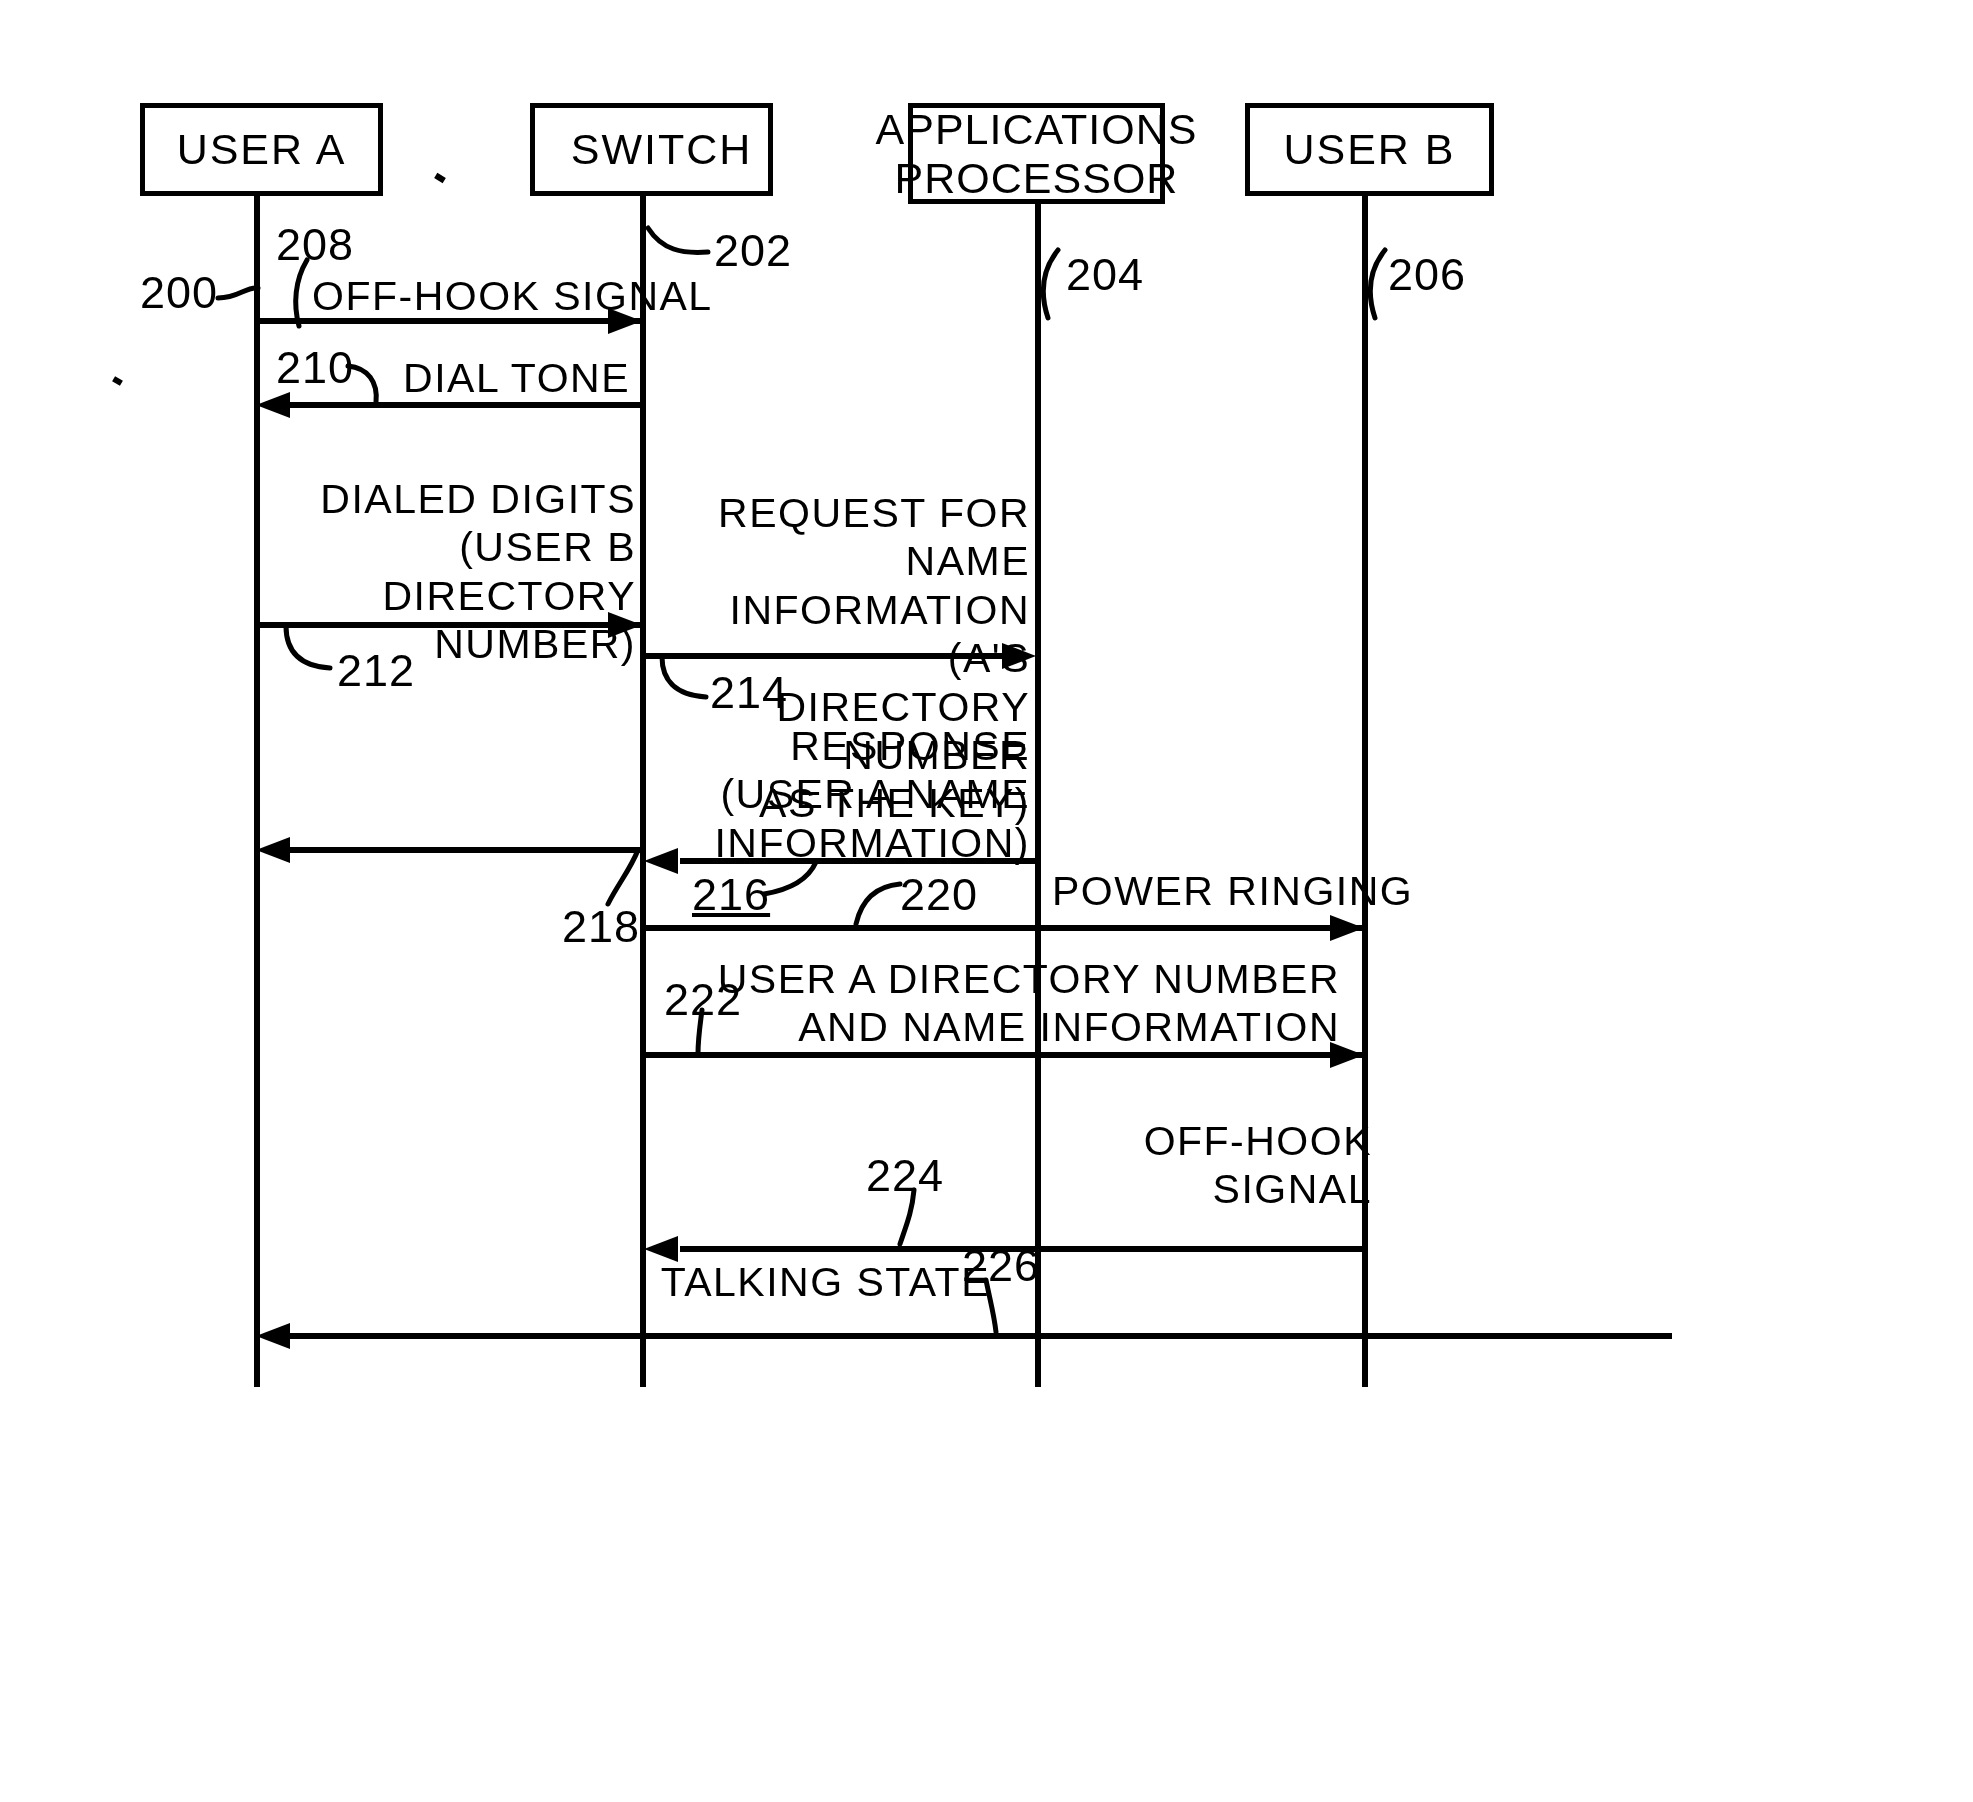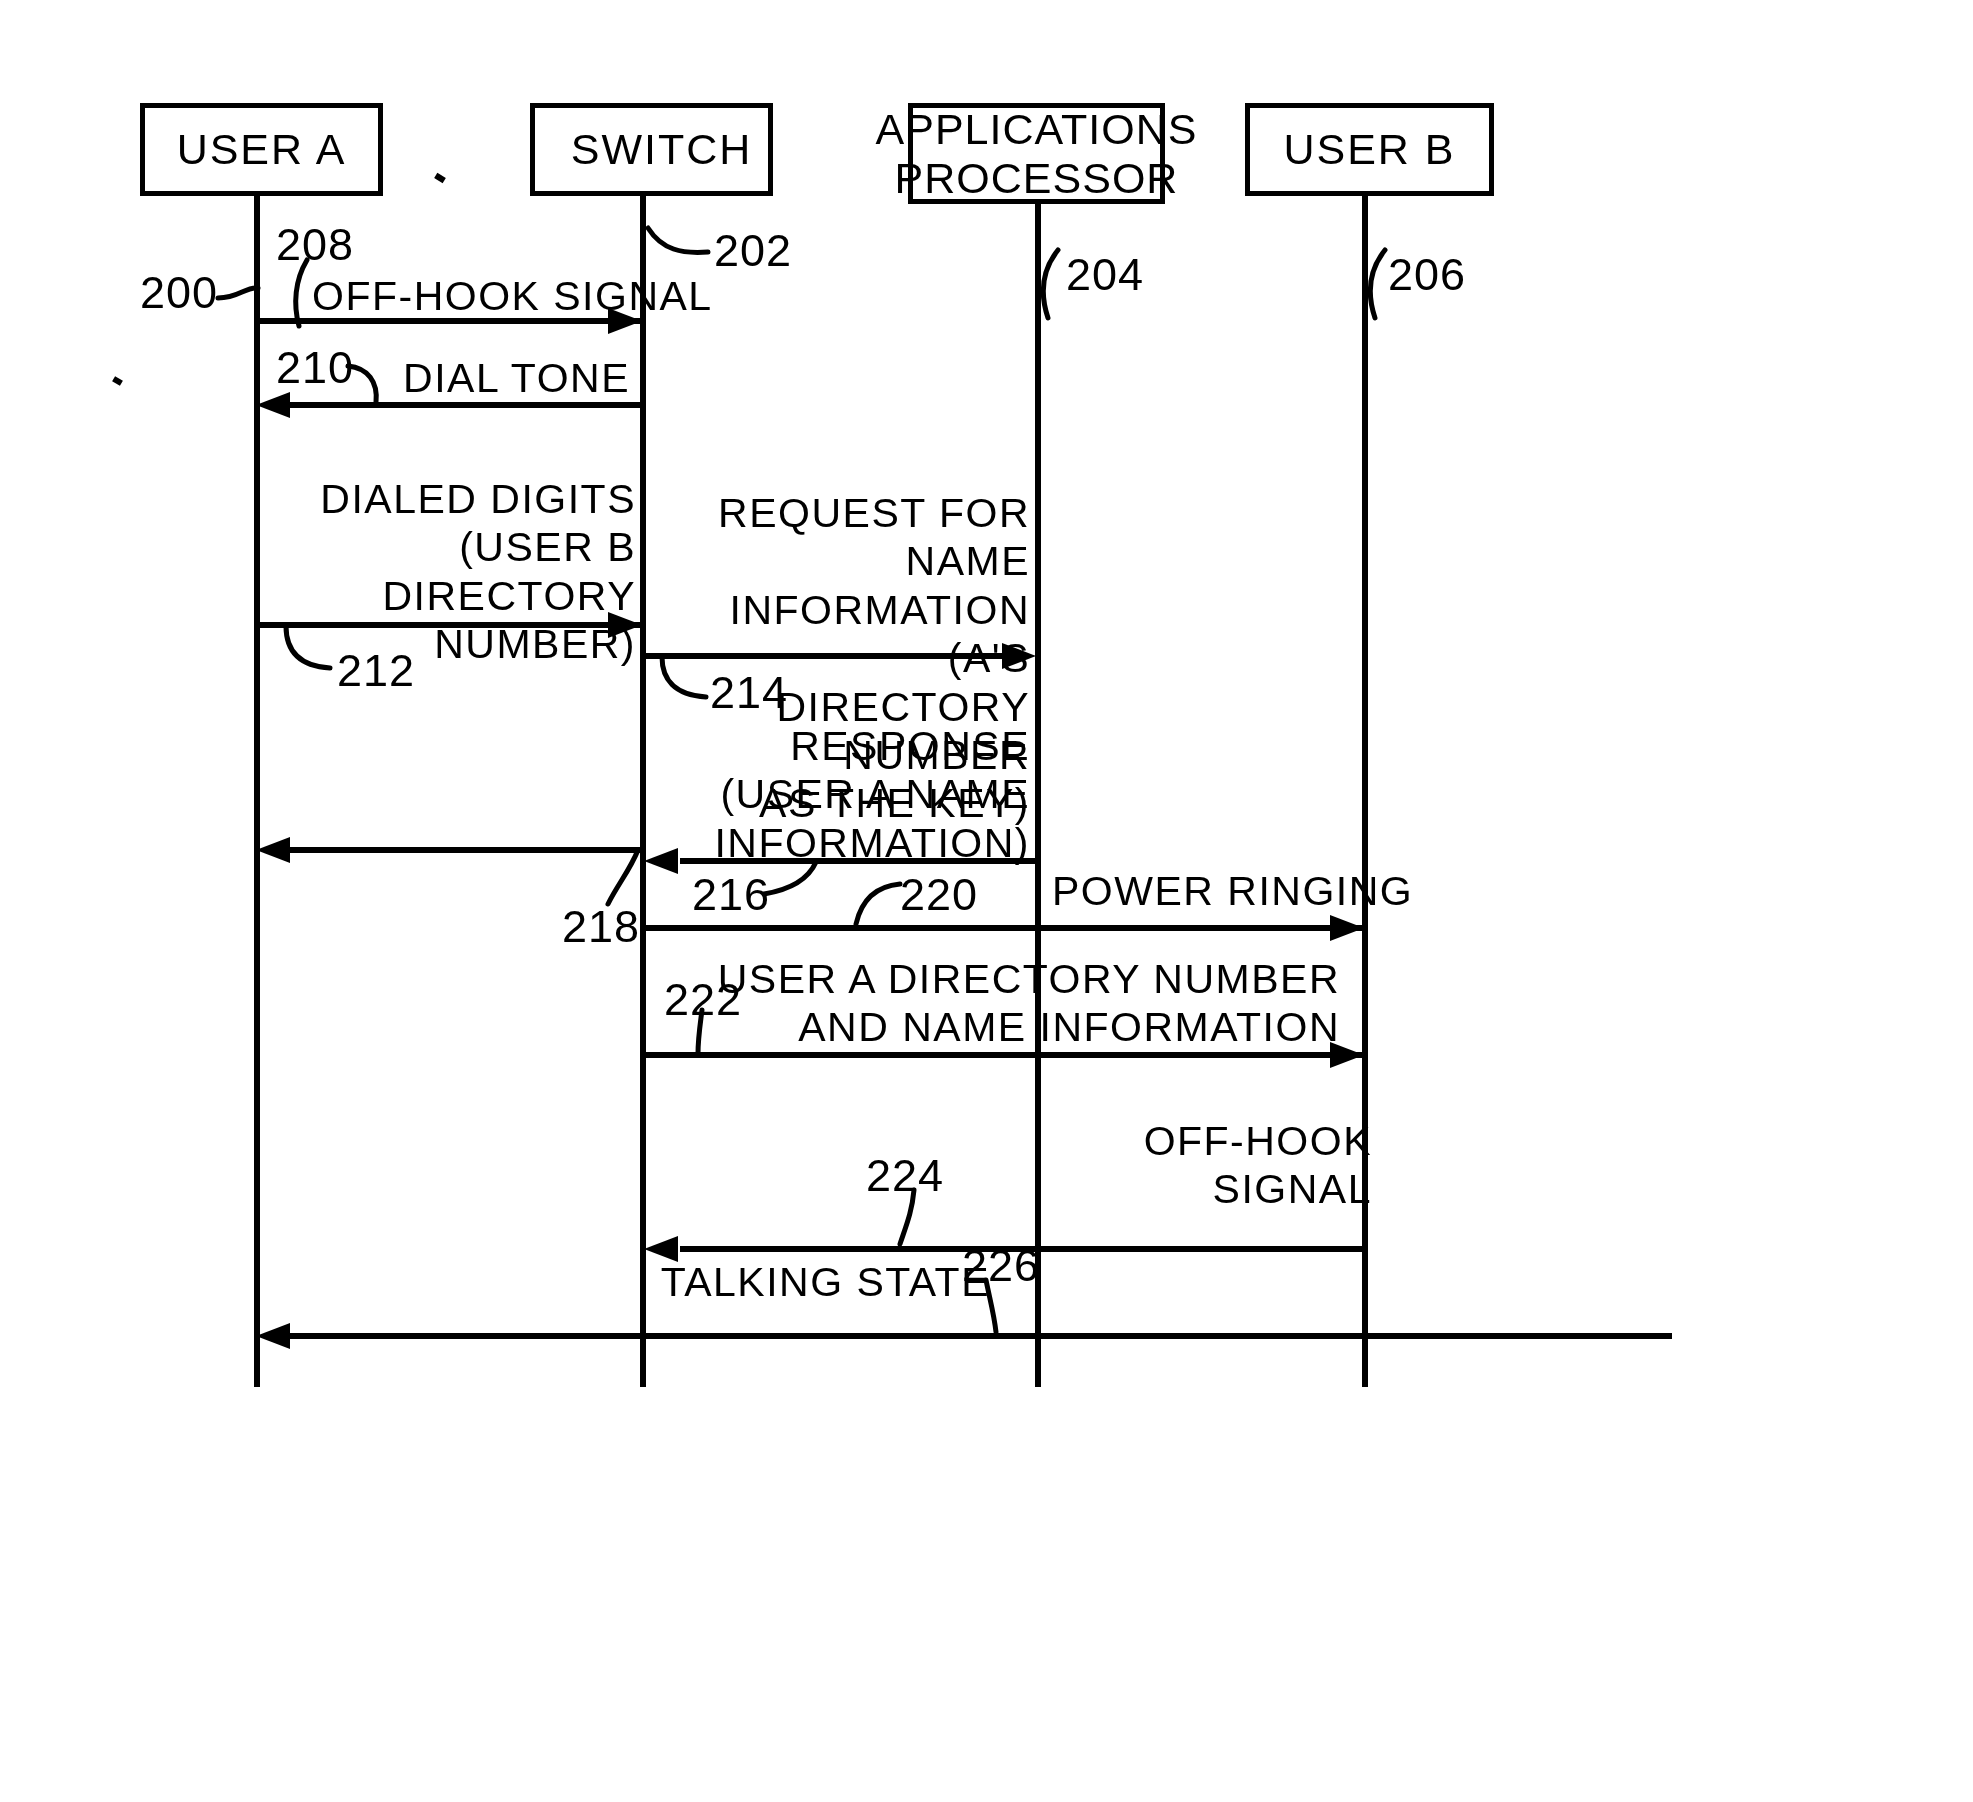--- a/index.html
+++ b/index.html
@@ -161,21 +161,21 @@
   <div class="ref-num" style="left:710px; top:670px;">214</div>
   <svg class="leader" style="left:660px; top:657px; width:58px; height:50px;">
     <path d="M 2 0 C 2 22, 14 38, 46 40"></path>
   </svg>
 
   <div class="msg-label" style="left:650px; top:722px; width:380px;">RESPONSE
 (USER A NAME
 INFORMATION)</div>
   <div class="msg-line" style="left:680px; top:858px; width:355px;"></div>
   <div class="arrowhead left" style="left:644px; top:848px;"></div>
-  <div class="ref-num" style="left:692px; top:872px;">216</div>
+  <div class="ref-num" style="left:692px; top:872px;text-decoration:underline;">216</div>
   <svg class="leader" style="left:764px; top:862px; width:66px; height:50px;">
     <path d="M 52 0 C 44 18, 24 28, 0 32"></path>
   </svg>
 
   <div class="msg-line" style="left:290px; top:847px; width:350px;"></div>
   <div class="arrowhead left" style="left:256px; top:837px;"></div>
   <div class="ref-num" style="left:562px; top:904px;">218</div>
   <svg class="leader" style="left:604px; top:850px; width:44px; height:62px;">
     <path d="M 34 0 C 26 20, 14 34, 4 54"></path>
   </svg>

